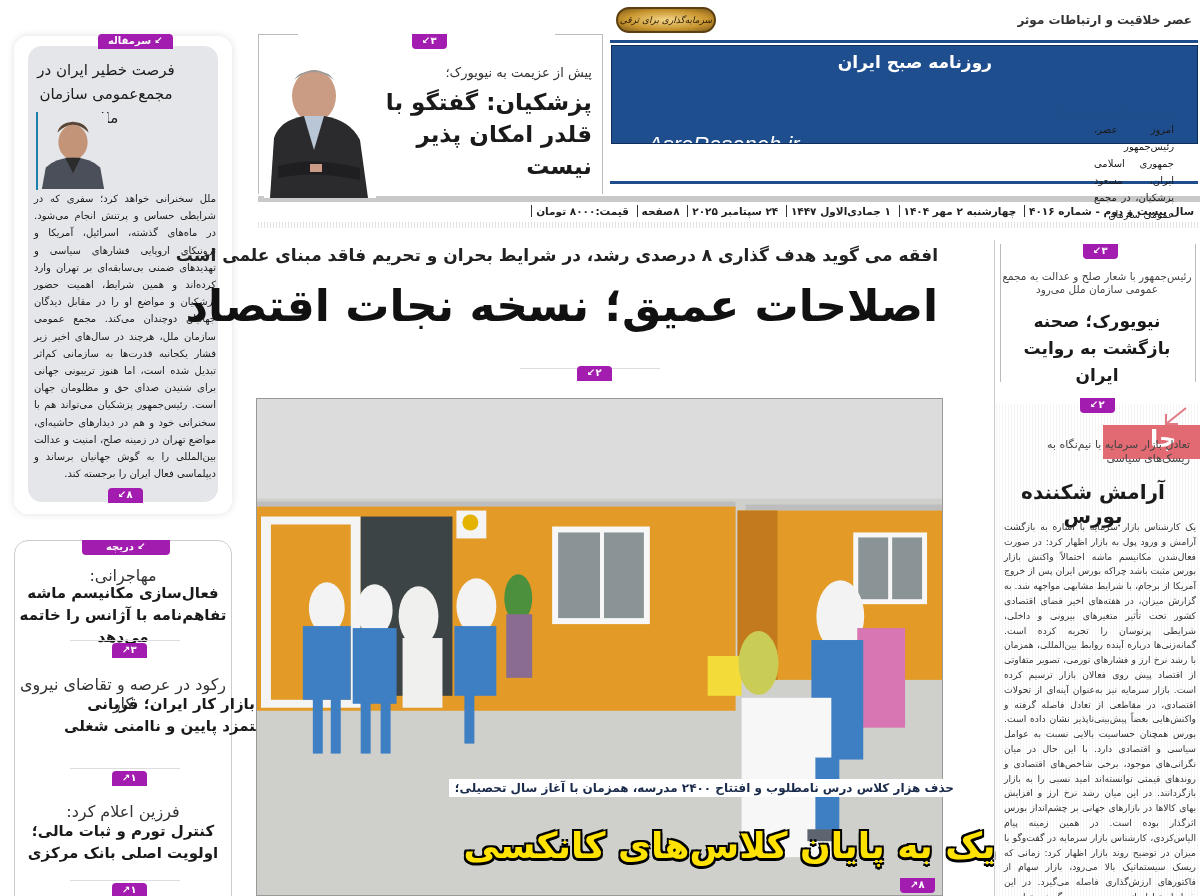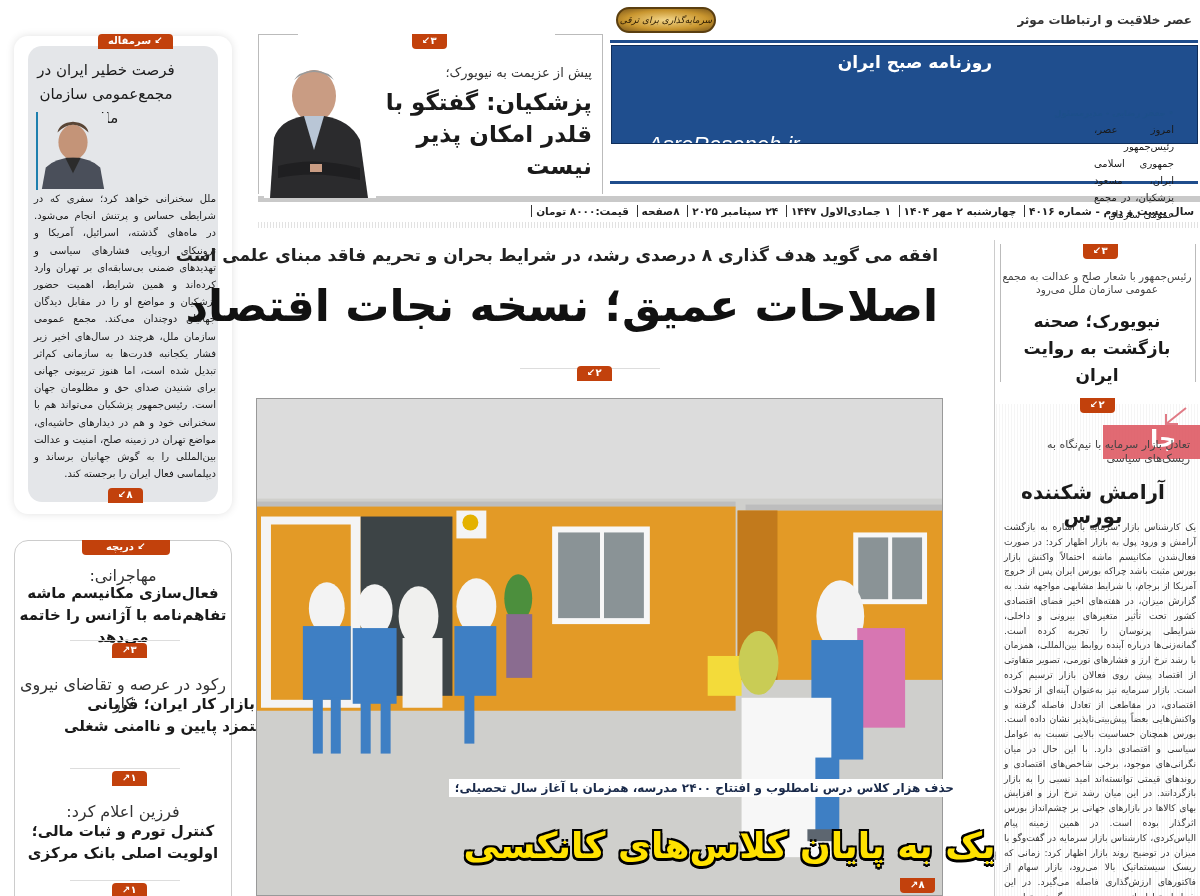--- a/index.html
+++ b/index.html
@@ -1,21 +1,21 @@
 <!DOCTYPE html>
 <html><head>
 <meta charset="utf-8">
 <style>
   * { box-sizing: border-box; margin: 0; padding: 0; }
   html, body { width: 1200px; height: 896px; overflow: hidden; background: #ffffff; }
   body { font-family: "DejaVu Sans", sans-serif; color: #1a1a1a; position: relative; direction: rtl; }
 
   .abs { position: absolute; }
   .page-tag {
-    position: absolute; background: #c2410c; color: #fff; font-size: 10px; font-weight: bold;
+    position: absolute; background: #a21caf; color: #fff; font-size: 10px; font-weight: bold;
     padding: 1px 10px 2px; border-radius: 0 0 4px 4px; direction: rtl; text-align: center; line-height: 12px;
     white-space: nowrap;
   }
   .page-tag.down { border-radius: 4px 4px 0 0; }
 
   
   #slogan { right: 8px; top: 13px; font-size: 12px; font-weight: bold; color: #333; }
   #ad-badge {
     left: 616px; top: 7px; width: 100px; height: 26px; border-radius: 13px;
     background: radial-gradient(ellipse at center, #f3d68a 0%, #c9962f 60%, #7a561a 100%);

